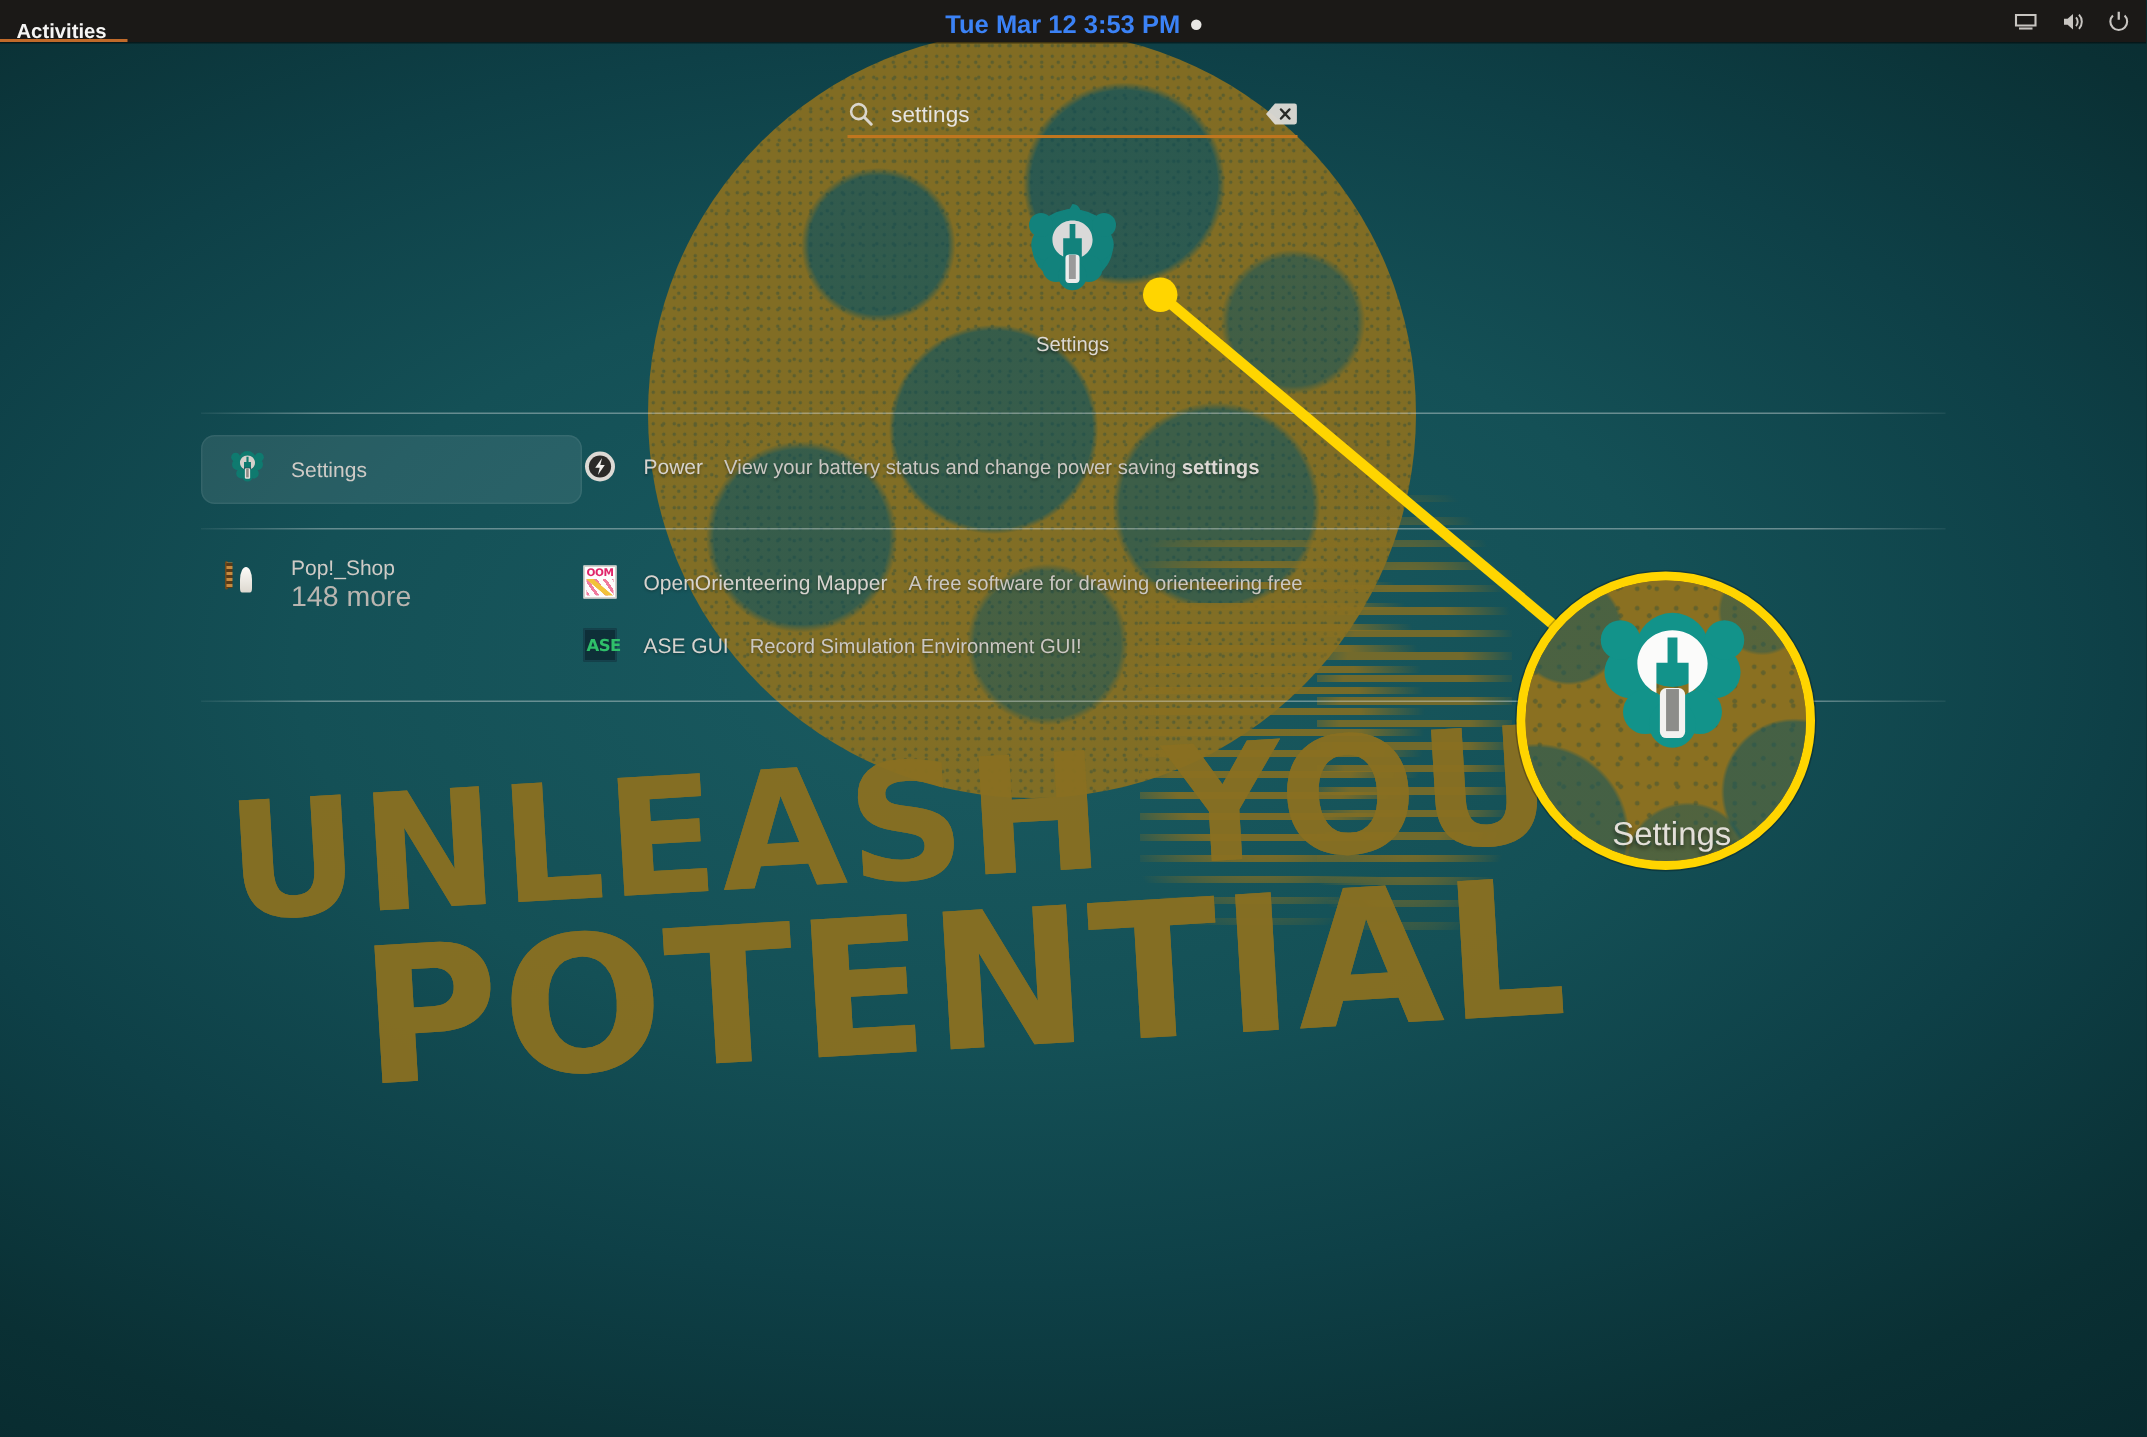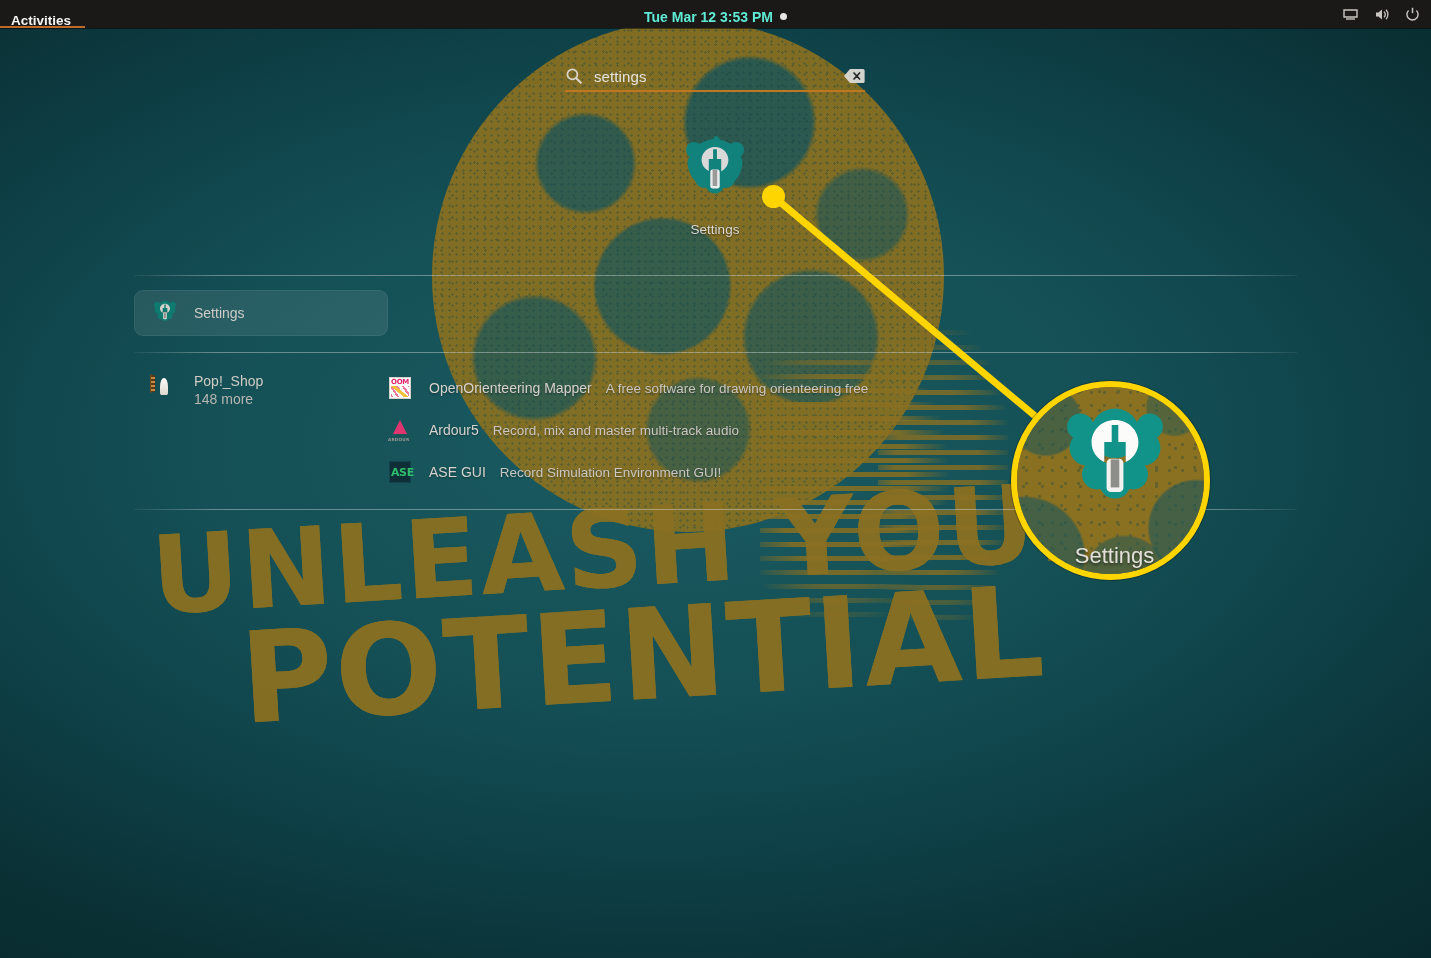--- a/index.html
+++ b/index.html
@@ -128,22 +128,22 @@
     left: 0; right: 0; bottom: 0;
     height: 2px;
     background: #c06a2a;
   }
   #clock {
     position: absolute;
     left: 0; right: 0; top: 0;
     height: 33px;
     display: flex; align-items: center; justify-content: center;
     gap: 7px;
-    color: #5eead4;
-    font-size: 14px;
+    color: #3b82f6;
+    font-size: 17px;
     font-weight: 700;
     pointer-events: none;
   }
   #clock .dot {
     width: 7px; height: 7px;
     border-radius: 50%;
     background: #e8e6e3;
     display: inline-block;
   }
   #clock .clkwrap { pointer-events: auto; cursor: pointer; display:flex; align-items:center; gap:7px; }
@@ -241,21 +241,21 @@
     box-shadow: inset 0 0 0 1px rgba(226,238,238,.07);
   }
   .head-pill .h-ico { width: 30px; height: 30px; flex: none; }
   .head-txt { display: flex; flex-direction: column; gap: 2px; }
   .head-title {
     color: #cfcbc6;
     font-size: 14px;
   }
   .head-sub {
     color: #b9b5b0;
-    font-size: 14px;
+    font-size: 19px;
   }
 
   .sect-list { flex: 1 1 auto; display: flex; flex-direction: column; }
   .res-row {
     display: flex;
     align-items: center;
     height: 42px;
     gap: 0;
     cursor: pointer;
   }
@@ -560,20 +560,31 @@
               </svg>
             </span>
             <span class="head-txt">
               <span class="head-title">Settings</span>
             </span>
           </div>
         </div>
 
         <div class="sect-list">
 
+          <div class="res-row">
+            <span class="r-ico">
+              <svg width="22" height="22" viewBox="0 0 22 22">
+                <circle cx="11" cy="11" r="10" fill="#dddad5"></circle>
+                <circle cx="11" cy="11" r="7.4" fill="#2b2a28"></circle>
+                <path d="M12.4 5.4l-4.6 6.4h3l-1.2 4.8 4.6-6.6h-3z" fill="#f1efec"></path>
+              </svg>
+            </span>
+            <span class="res-name">Power</span>
+            <span class="res-desc"><span>View your battery status and change power saving </span><b>settings</b></span>
+          </div>
 
 
         </div>
       </div>
     </div>
 
     <div class="sect">
       <div class="rule"></div>
       <div class="sect-body">
         <div class="sect-head">
@@ -593,27 +604,20 @@
 
           <div class="res-row">
             <span class="r-ico">
                 <span class="ico-oom"></span>
               </span>
             <span class="res-name">OpenOrienteering Mapper</span>
             <span class="res-desc">A free software for drawing orienteering free</span>
           </div>
 
 
-          <div class="res-row">
-            <span class="r-ico">
-                <span class="ico-ardour"></span>
-              </span>
-            <span class="res-name">Ardour5</span>
-            <span class="res-desc">Record, mix and master multi-track audio</span>
-          </div>
 
           <div class="res-row">
             <span class="r-ico">
                 <span class="ico-ase"></span>
               </span>
             <span class="res-name">ASE GUI</span>
             <span class="res-desc">Record Simulation Environment GUI!</span>
           </div>
 
         </div>

